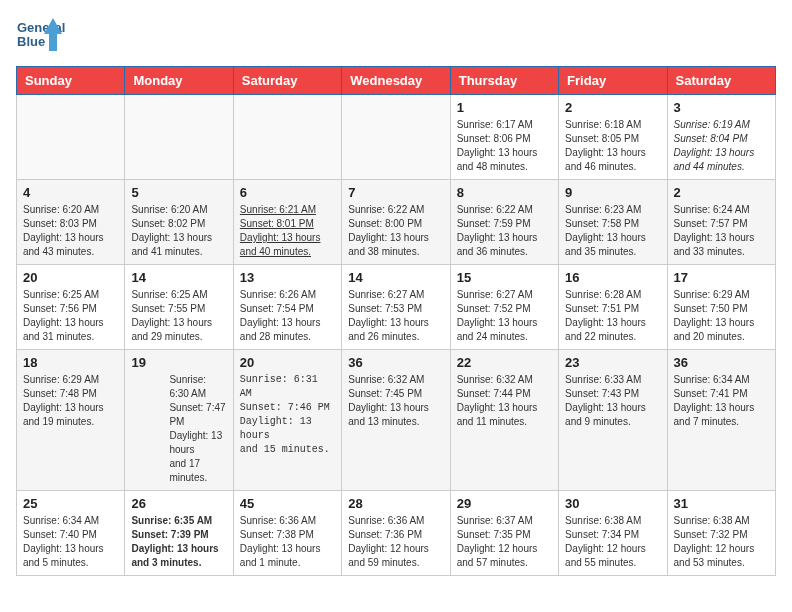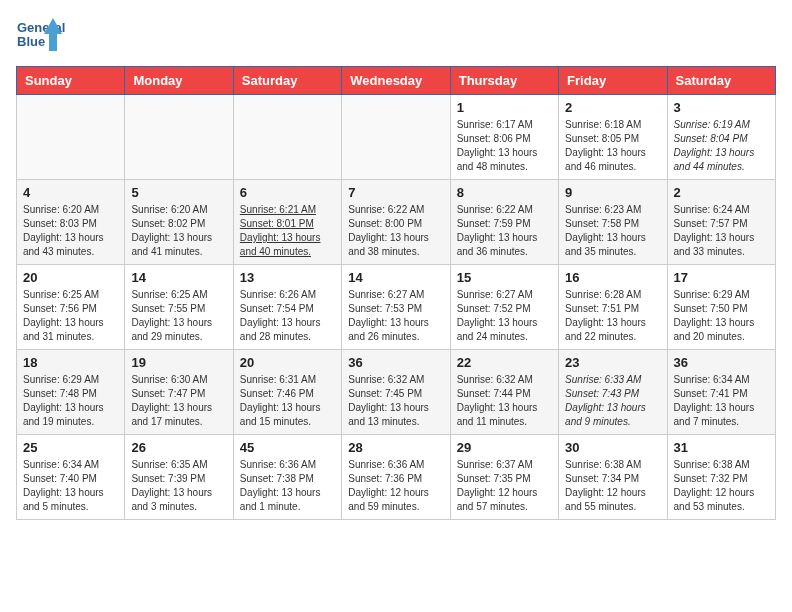--- a/index.html
+++ b/index.html
@@ -241,49 +241,49 @@
       <tr>
         <td>
           <div class="day-number">18</div>
           <div class="day-info" style="white-space: pre-line;">Sunrise: 6:29 AM
 Sunset: 7:48 PM
 Daylight: 13 hours
 and 19 minutes.</div>
         </td>
         <td>
           <div class="day-number">19</div>
-          <div class="day-info" style="white-space: pre-line;">Sunrise: 6:30 AM
+          <div class="day-info" style="white-space: pre-line; margin-left: 38px;">Sunrise: 6:30 AM
 Sunset: 7:47 PM
 Daylight: 13 hours
 and 17 minutes.</div>
         </td>
         <td>
           <div class="day-number">20</div>
-          <div class="day-info" style="white-space: pre-line;">Sunrise: 6:31 AM
+          <div class="day-info" style="white-space: pre-line; font-family: Liberation Mono, monospace;">Sunrise: 6:31 AM
 Sunset: 7:46 PM
 Daylight: 13 hours
 and 15 minutes.</div>
         </td>
         <td>
           <div class="day-number">36</div>
           <div class="day-info" style="white-space: pre-line;">Sunrise: 6:32 AM
 Sunset: 7:45 PM
 Daylight: 13 hours
 and 13 minutes.</div>
         </td>
         <td>
           <div class="day-number">22</div>
           <div class="day-info" style="white-space: pre-line;">Sunrise: 6:32 AM
 Sunset: 7:44 PM
 Daylight: 13 hours
 and 11 minutes.</div>
         </td>
         <td>
           <div class="day-number">23</div>
-          <div class="day-info" style="white-space: pre-line; font-style: italic;">Sunrise: 6:33 AM
+          <div class="day-info" style="white-space: pre-line;">Sunrise: 6:33 AM
 Sunset: 7:43 PM
 Daylight: 13 hours
 and 9 minutes.</div>
         </td>
         <td>
           <div class="day-number">36</div>
           <div class="day-info" style="white-space: pre-line;">Sunrise: 6:34 AM
 Sunset: 7:41 PM
 Daylight: 13 hours
 and 7 minutes.</div>
@@ -292,21 +292,21 @@
       <tr>
         <td>
           <div class="day-number">25</div>
           <div class="day-info" style="white-space: pre-line;">Sunrise: 6:34 AM
 Sunset: 7:40 PM
 Daylight: 13 hours
 and 5 minutes.</div>
         </td>
         <td>
           <div class="day-number">26</div>
-          <div class="day-info" style="white-space: pre-line;">Sunrise: 6:35 AM
+          <div class="day-info" style="white-space: pre-line; font-weight: bold;">Sunrise: 6:35 AM
 Sunset: 7:39 PM
 Daylight: 13 hours
 and 3 minutes.</div>
         </td>
         <td>
           <div class="day-number">45</div>
           <div class="day-info" style="white-space: pre-line;">Sunrise: 6:36 AM
 Sunset: 7:38 PM
 Daylight: 13 hours
 and 1 minute.</div>

